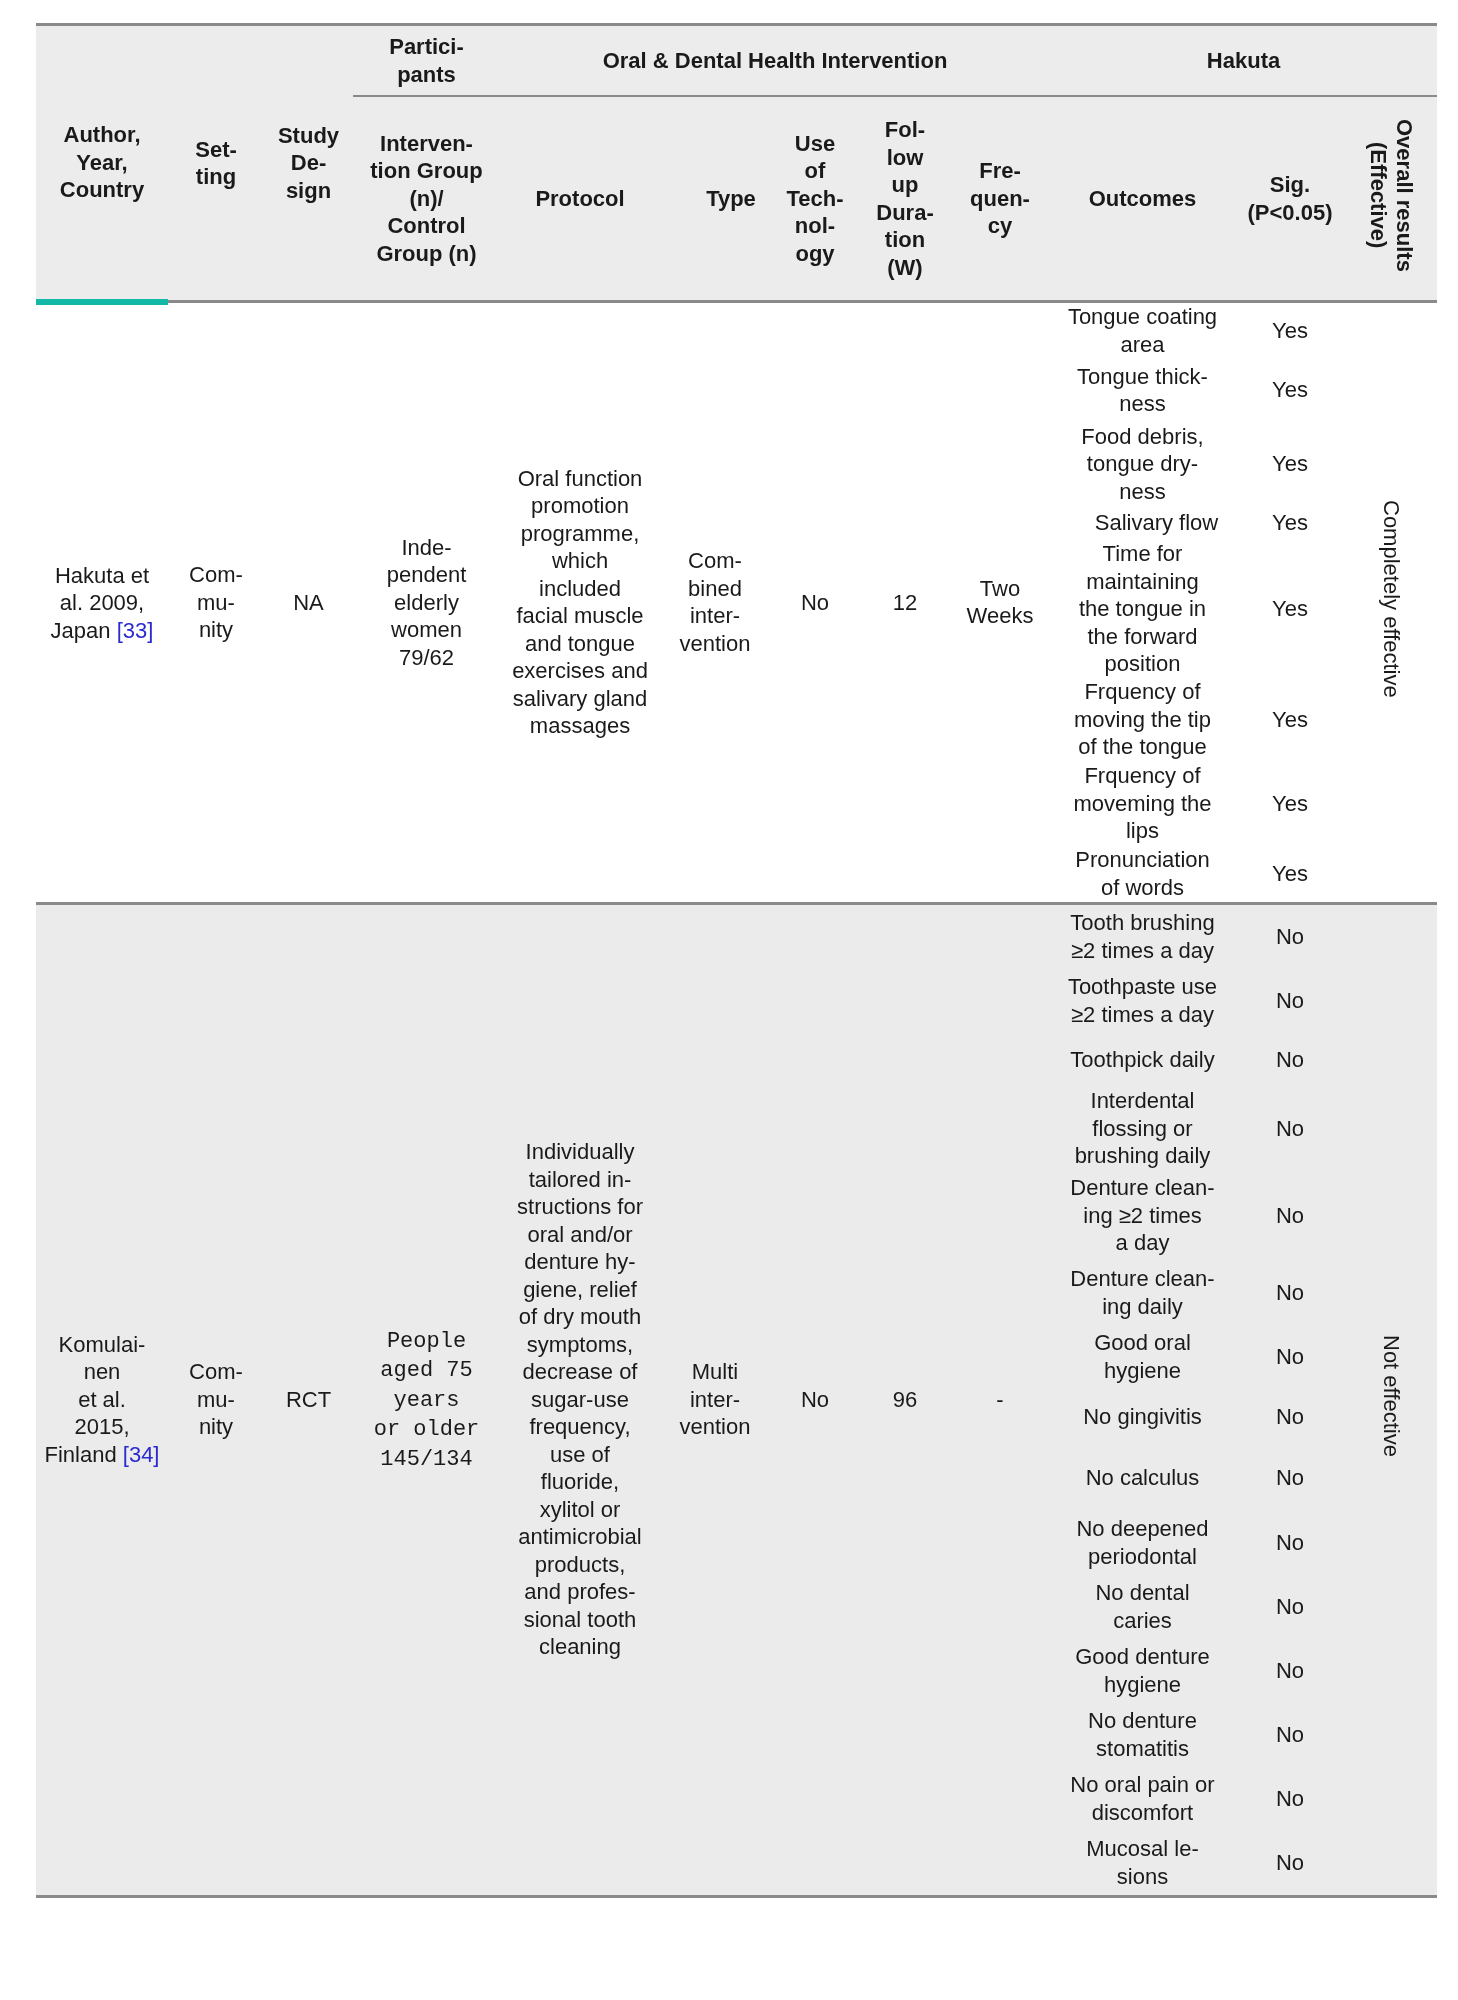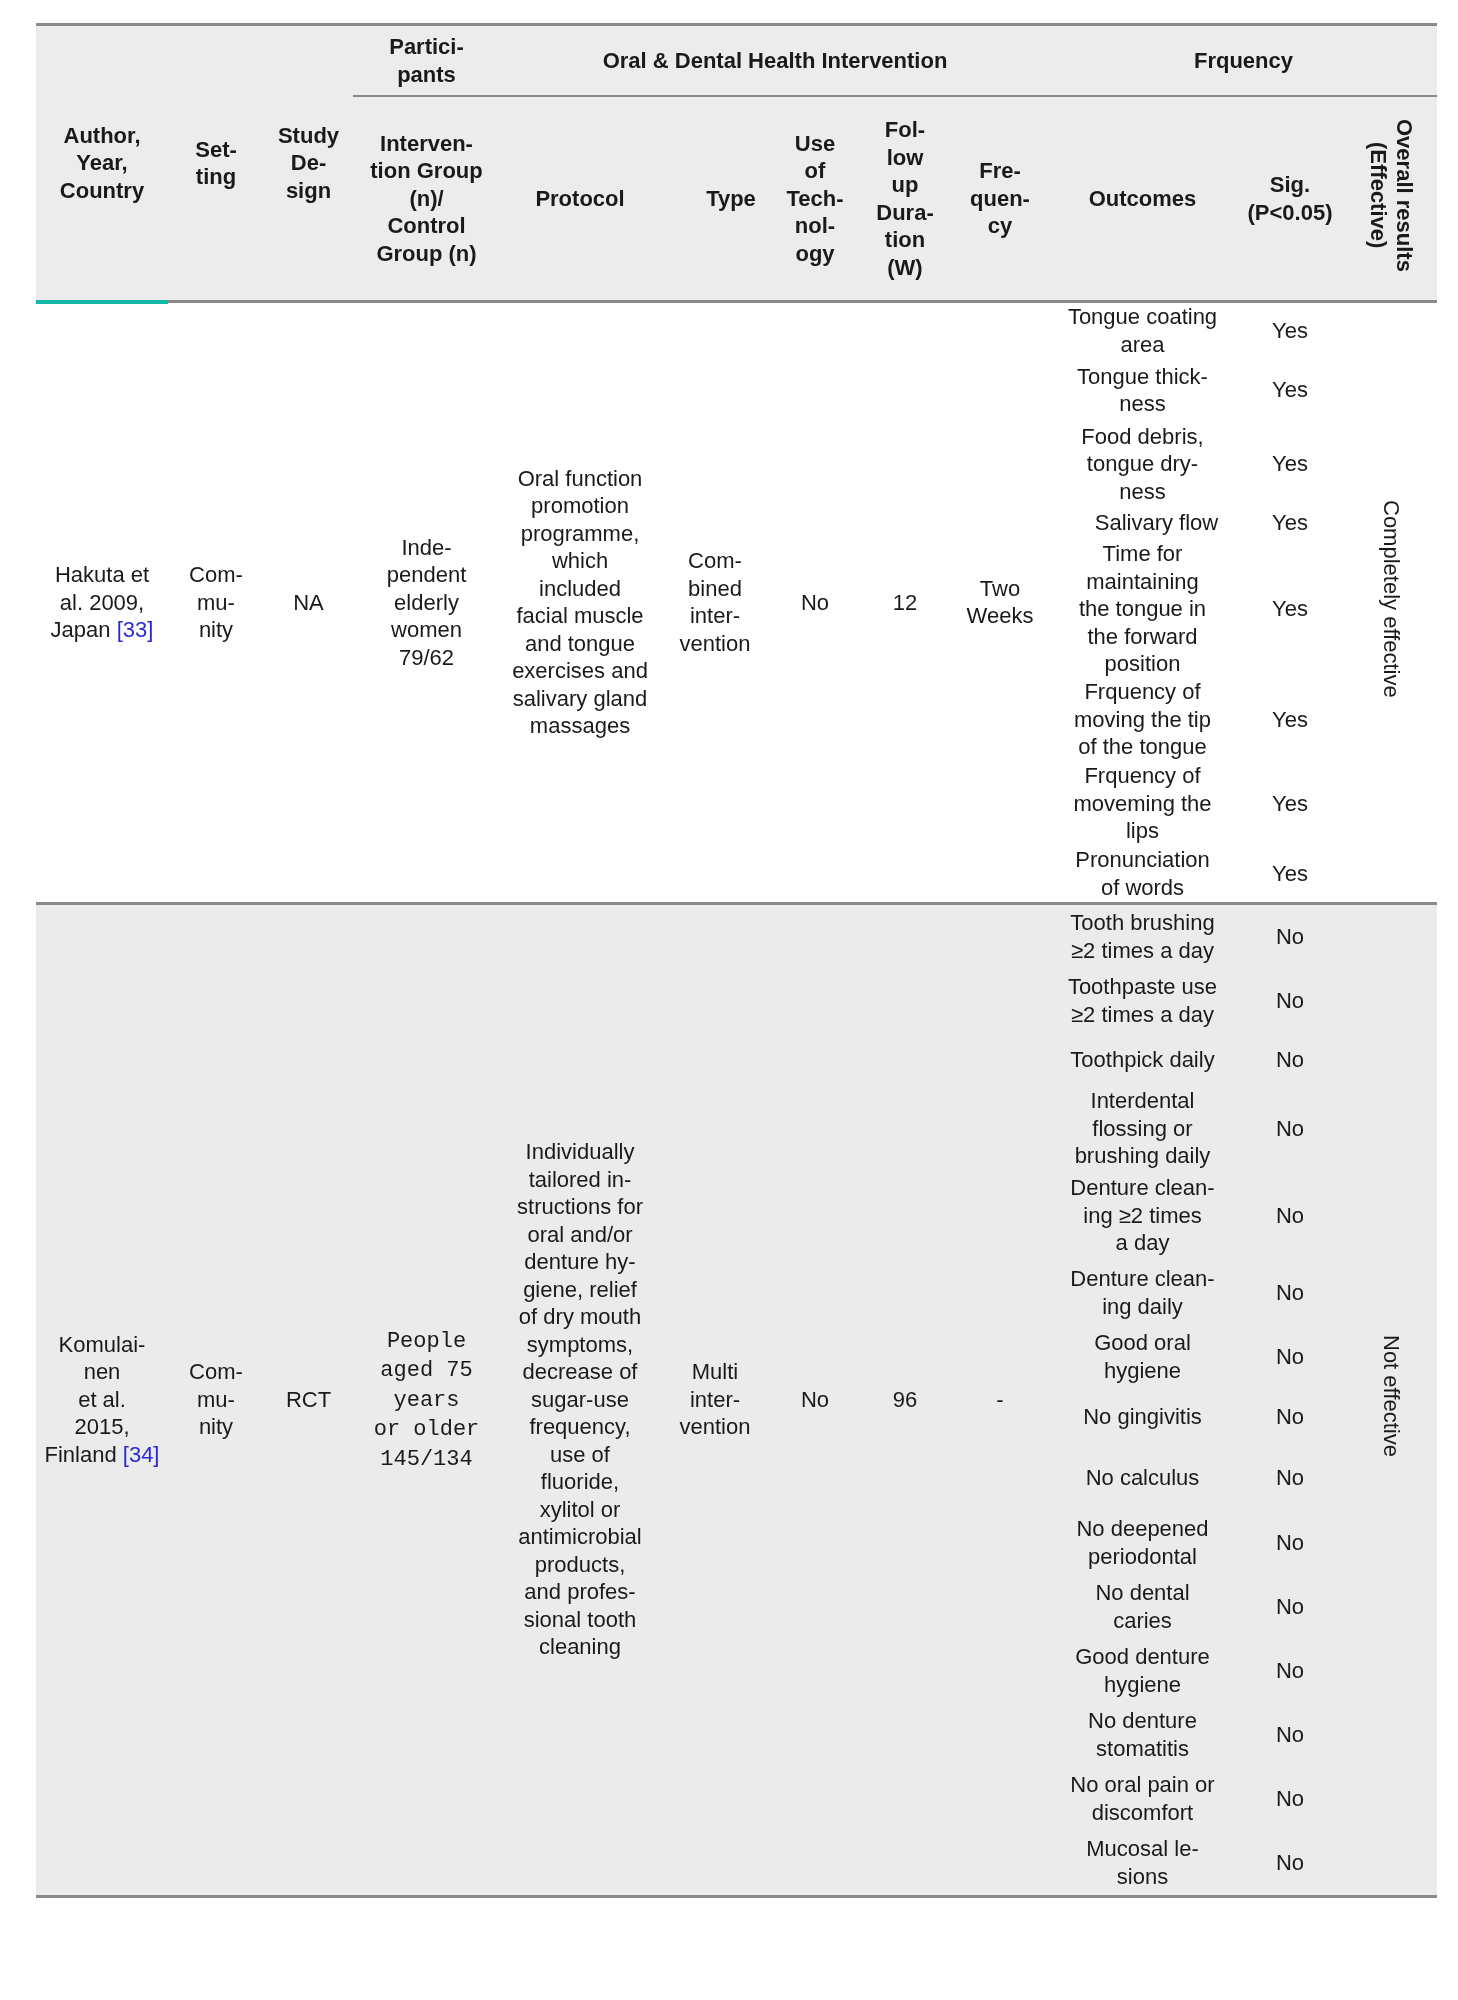--- a/index.html
+++ b/index.html
@@ -36,32 +36,32 @@
         <col style="width:110px">
         <col style="width:90px">
         <col style="width:90px">
     <col style="width:100px">
         <col style="width:185px">
         <col style="width:110px">
         <col style="width:92px">
   </colgroup>
   <thead>
     <tr class="top">
-      <th class="rule-top" rowspan="2" style="border-bottom:4px solid #14b8a6;"><span class="ml" style="white-space: pre-line;">Author,
+      <th class="rule-top" rowspan="2" style="border-bottom:6px solid #14b8a6;"><span class="ml" style="white-space: pre-line;">Author,
 Year,
 Country</span></th>
       <th class="rule-top" rowspan="2" style="border-bottom:3px solid #8a8a8a;"><span class="ml" style="white-space: pre-line;">Set-
 ting</span></th>
       <th class="rule-top" rowspan="2" style="border-bottom:3px solid #8a8a8a;"><span class="ml" style="white-space: pre-line;">Study
 De-
 sign</span></th>
       <th class="rule-top rule-mid"><span class="ml" style="white-space: pre-line;">Partici-
 pants</span></th>
       <th class="rule-top rule-mid" colspan="5"><span class="ml" style="white-space: pre-line;">Oral &amp; Dental Health Intervention</span></th>
-      <th class="rule-top rule-mid" colspan="3"><span class="ml" style="white-space: pre-line;">Frquency</span></th>
+      <th class="rule-top rule-mid" colspan="3"><span class="ml" style="white-space: pre-line;">Hakuta</span></th>
     </tr>
     <tr class="sub">
       <th class="rule-bot"><span class="ml" style="white-space: pre-line;">Interven-
 tion Group
 (n)/
 Control
 Group (n)</span></th>
       <th class="rule-bot"><span class="ml" style="white-space: pre-line;">Protocol</span></th>
       <th class="rule-bot"><span class="ml" style="white-space: pre-line; margin-left: 32px;">Type</span></th>
       <th class="rule-bot"><span class="ml" style="white-space: pre-line;">Use

